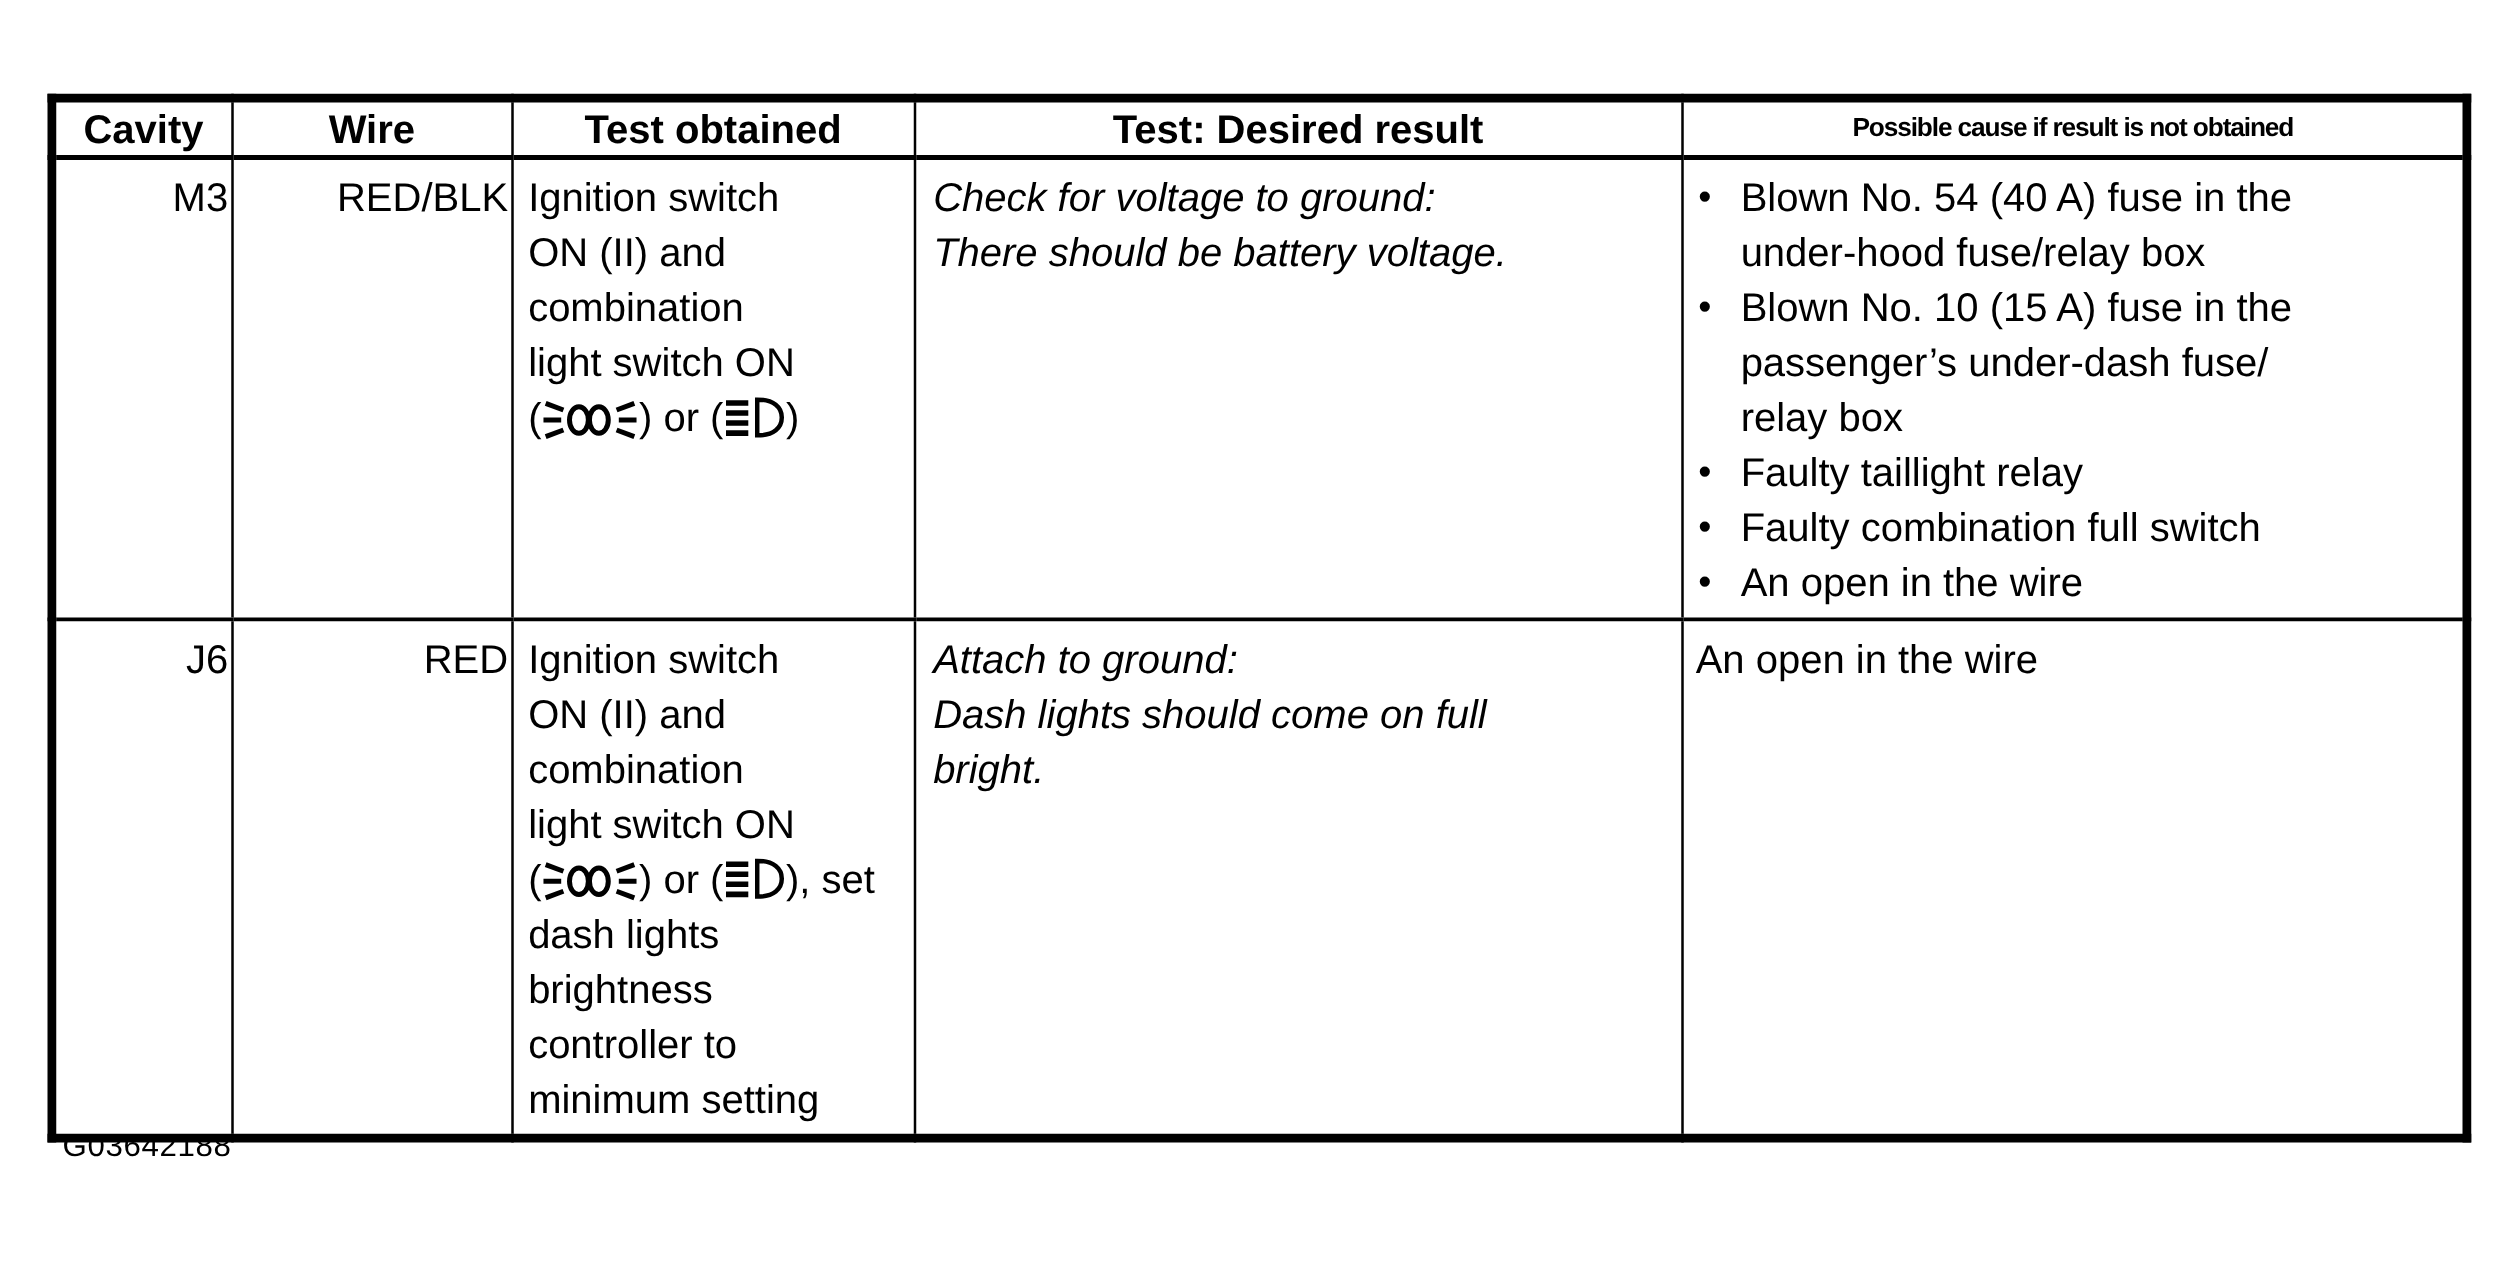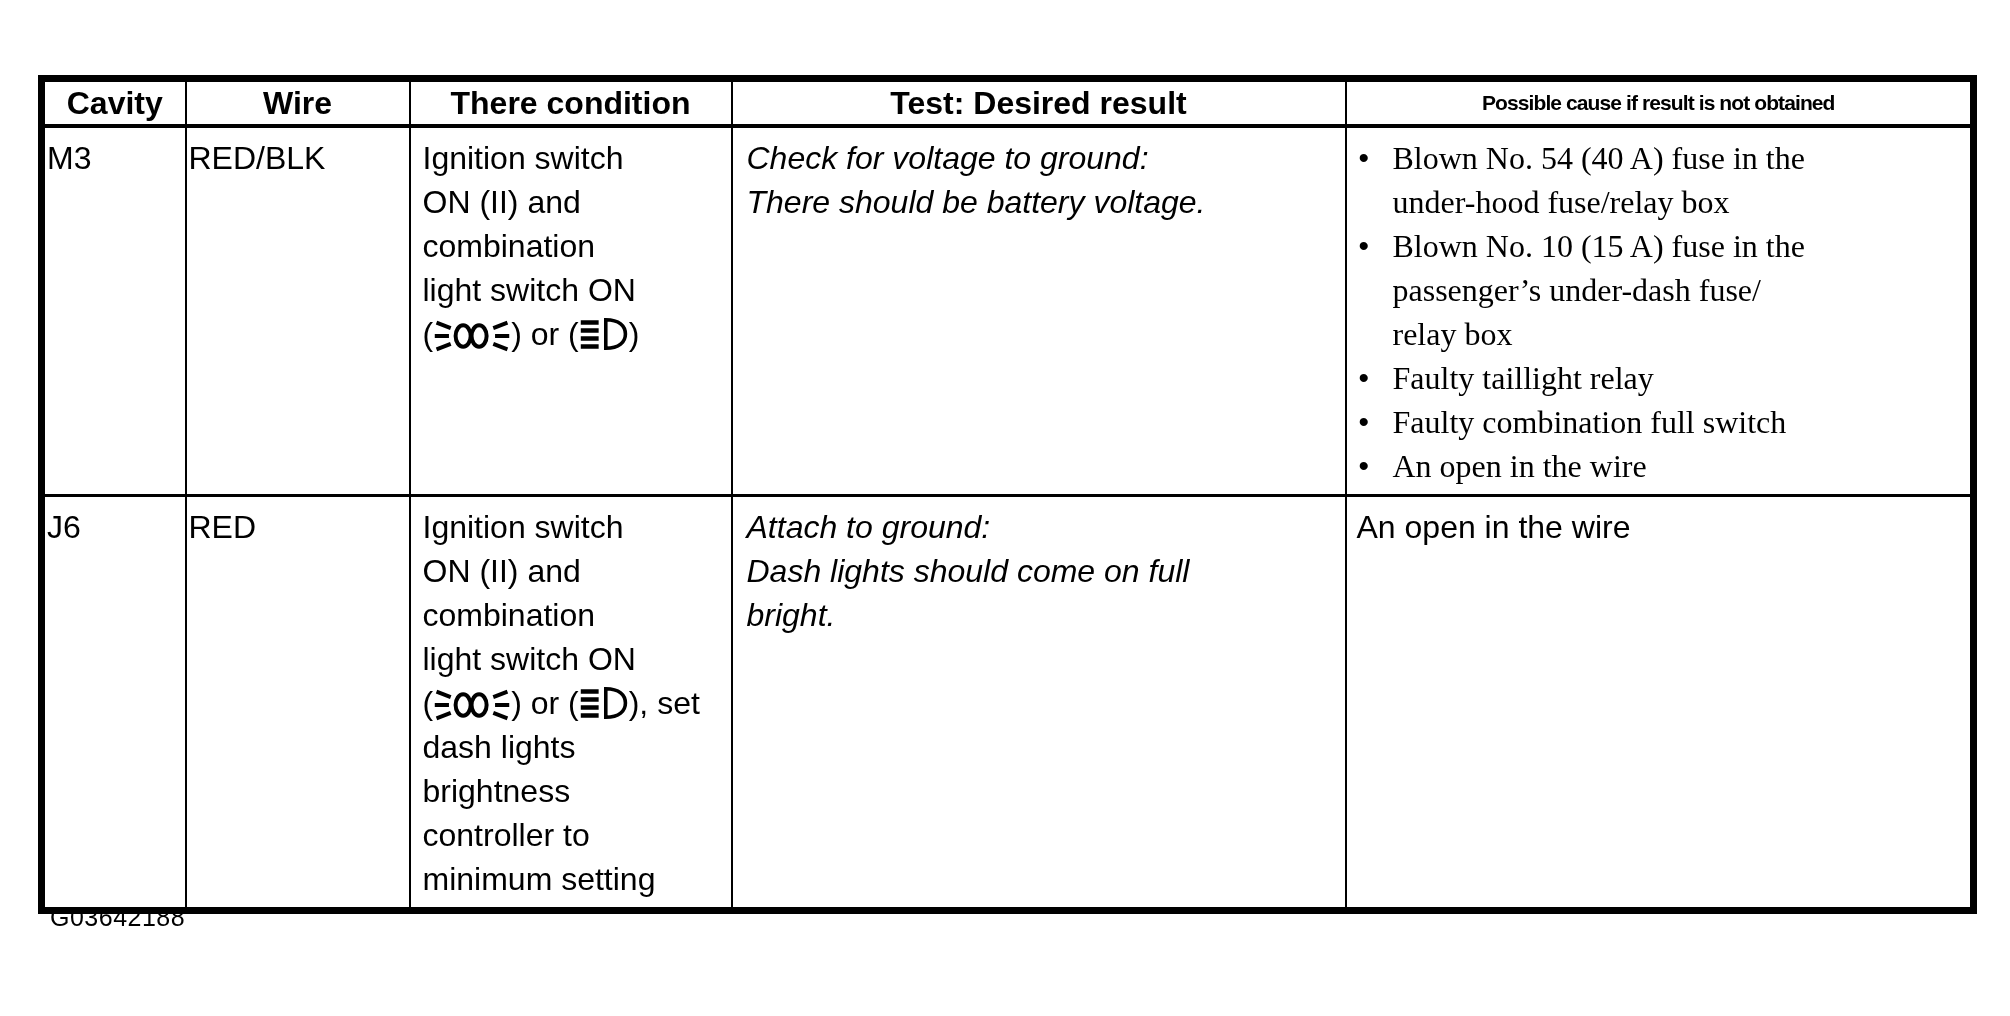--- a/index.html
+++ b/index.html
@@ -48,35 +48,35 @@
     letter-spacing: -0.9px;
     white-space: nowrap;
   }
   .test-table tr.data-row-1 td { border-bottom: 3px solid #000; }
   .test-table td {
     font-size: 32px;
     line-height: 44px;
     padding-top: 8px;
     padding-bottom: 6px;
   }
-  td.c-center { text-align: left; padding-left: 2px; padding-right: 2px; }
+  td.c-center { text-align: right; padding-left: 2px; padding-right: 2px; }
   td.c-cond   { padding-left: 12px; padding-right: 18px; }
   td.c-result { padding-left: 14px; padding-right: 10px; font-style: italic; }
   td.c-cause  { padding-left: 6px;  padding-right: 8px; }
   .pre { white-space: pre-line; }
   .row1 { height: 362px; }
   .row2 { height: 408px; }
   .cause { display: flex; align-items: flex-start; }
   .bullet {
     flex: 0 0 34px;
     padding-left: 6px;
     font-size: 30px;
     line-height: 44px;
   }
-  .cause-text { white-space: pre-line; font-family: Liberation Serif, serif; }
+  .cause-text { white-space: pre-line; }
   .plain-cause { padding-left: 4px; white-space: pre-line; }
   .licon {
     display: inline-block;
     vertical-align: -8px;
   }
   .licon svg { display: block; }
   .figure-code {
     position: absolute;
     left: 50px;
     top: 903px;
@@ -94,21 +94,21 @@
       <col style="width:144px">
       <col style="width:224px">
       <col style="width:322px">
       <col style="width:614px">
       <col style="width:628px">
     </colgroup>
     <thead>
       <tr>
         <th>Cavity</th>
         <th>Wire</th>
-        <th>There condition</th>
+        <th>Test obtained</th>
         <th>Test: Desired result</th>
         <th class="th-wide">Possible cause if result is not obtained</th>
       </tr>
     </thead>
     <tbody>
       <tr class="data-row-1 row1">
         <td class="c-center">
           <span>M3</span>
         </td>
         <td class="c-center">

